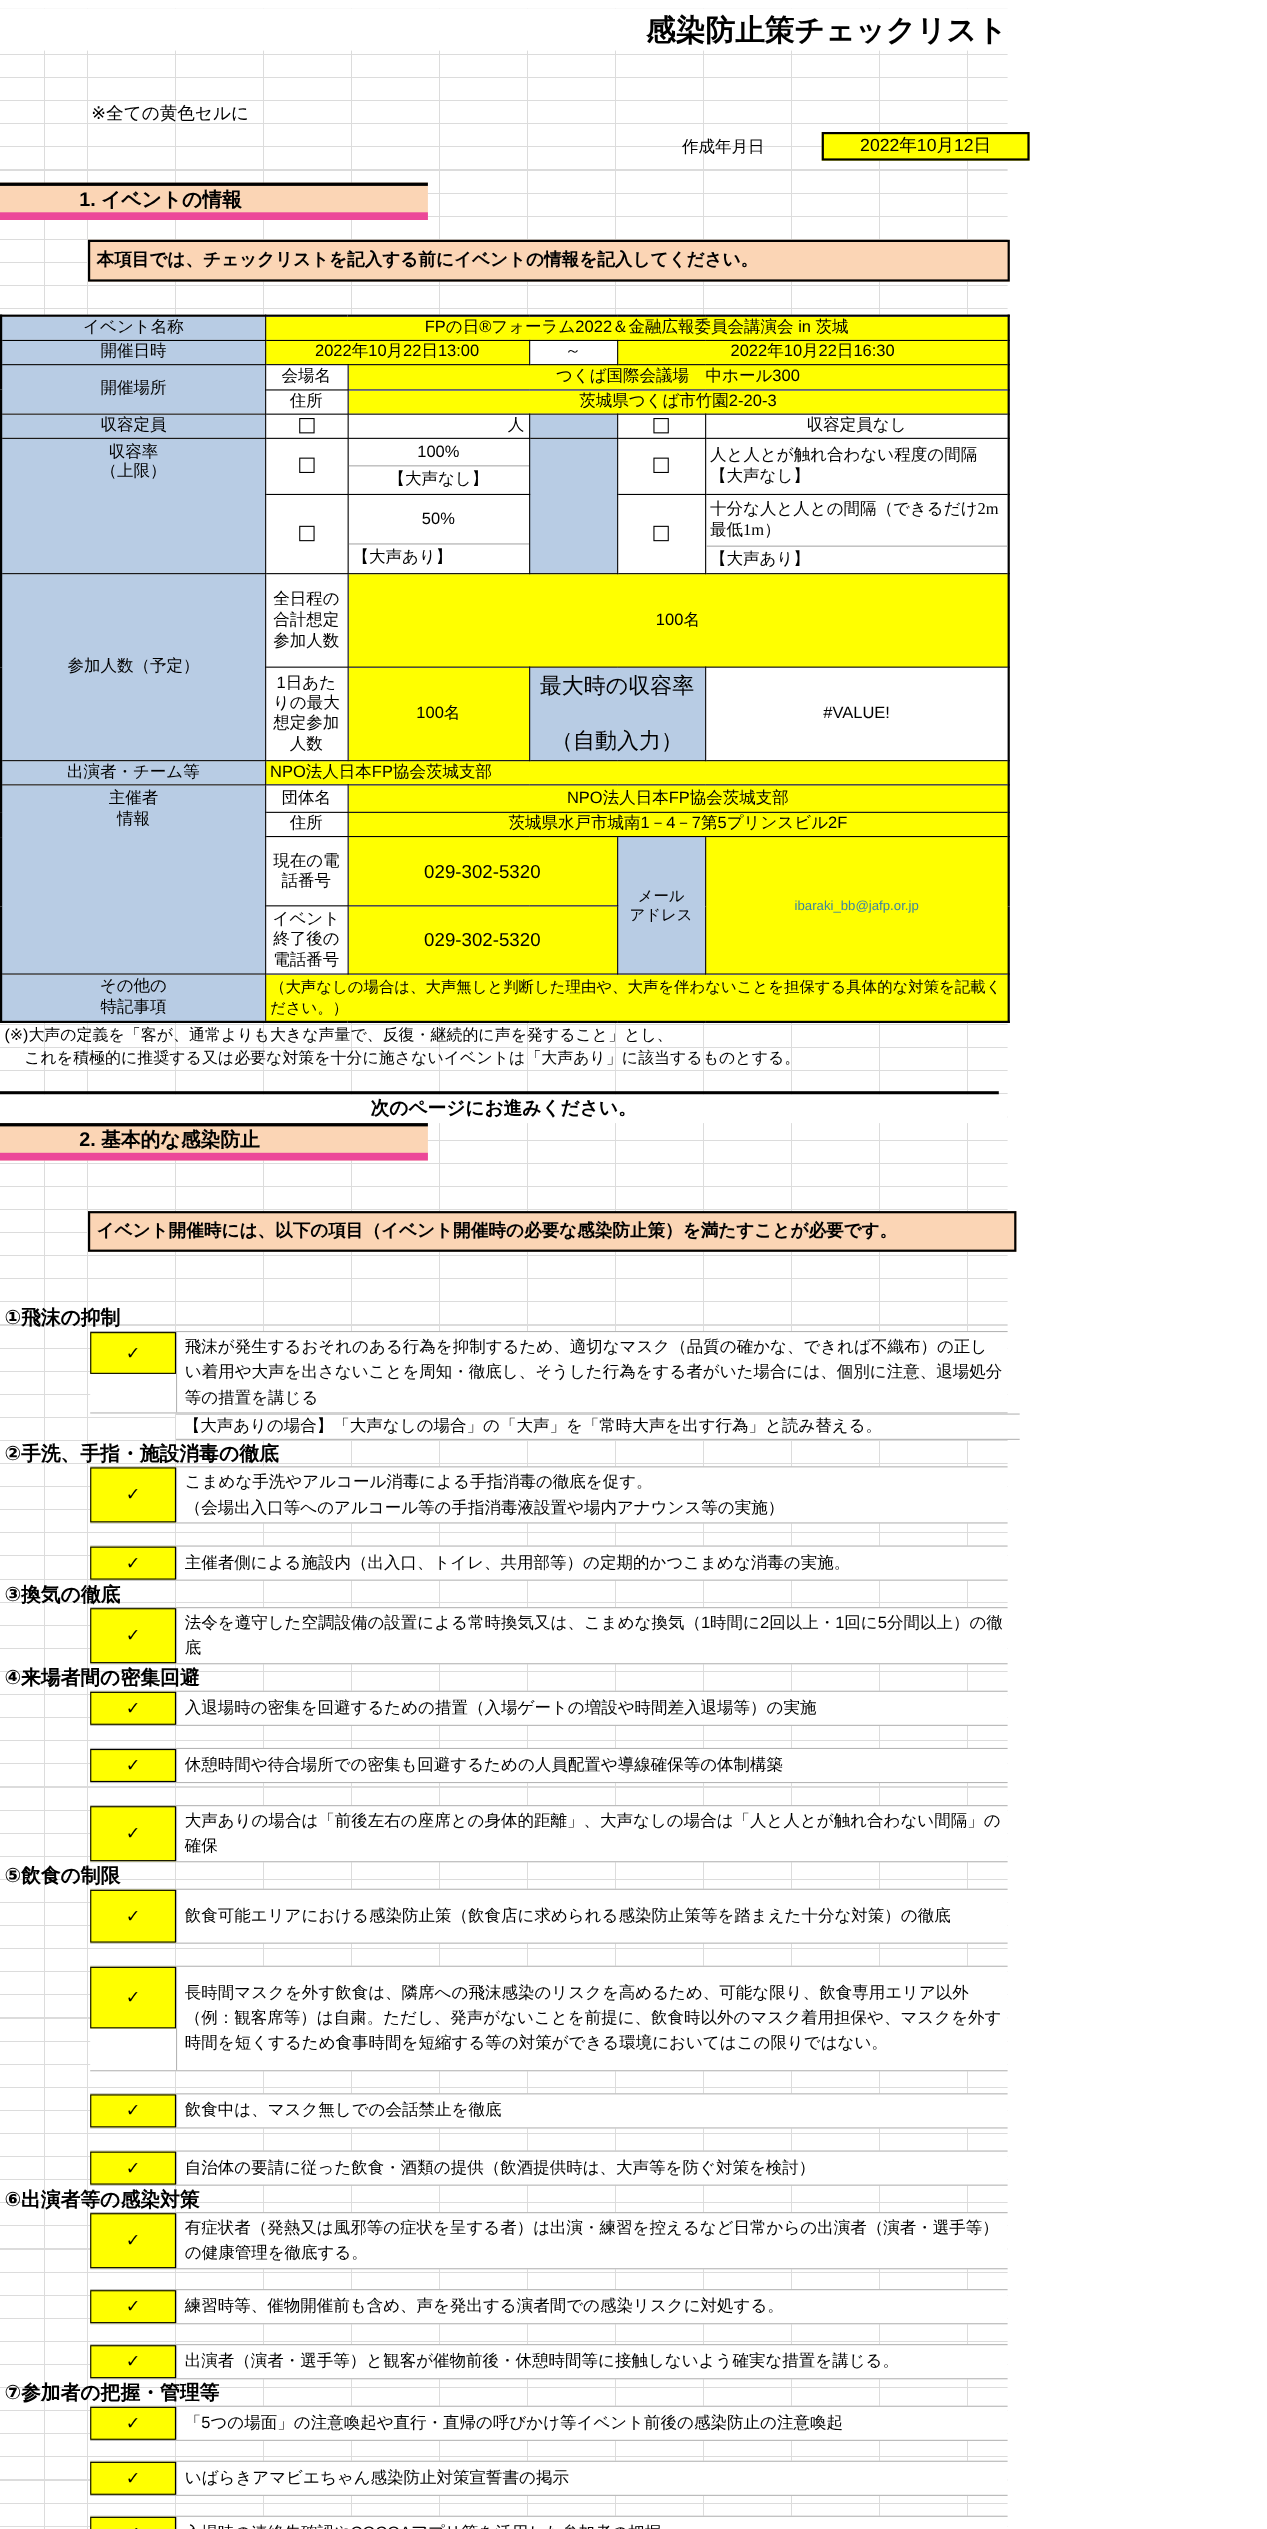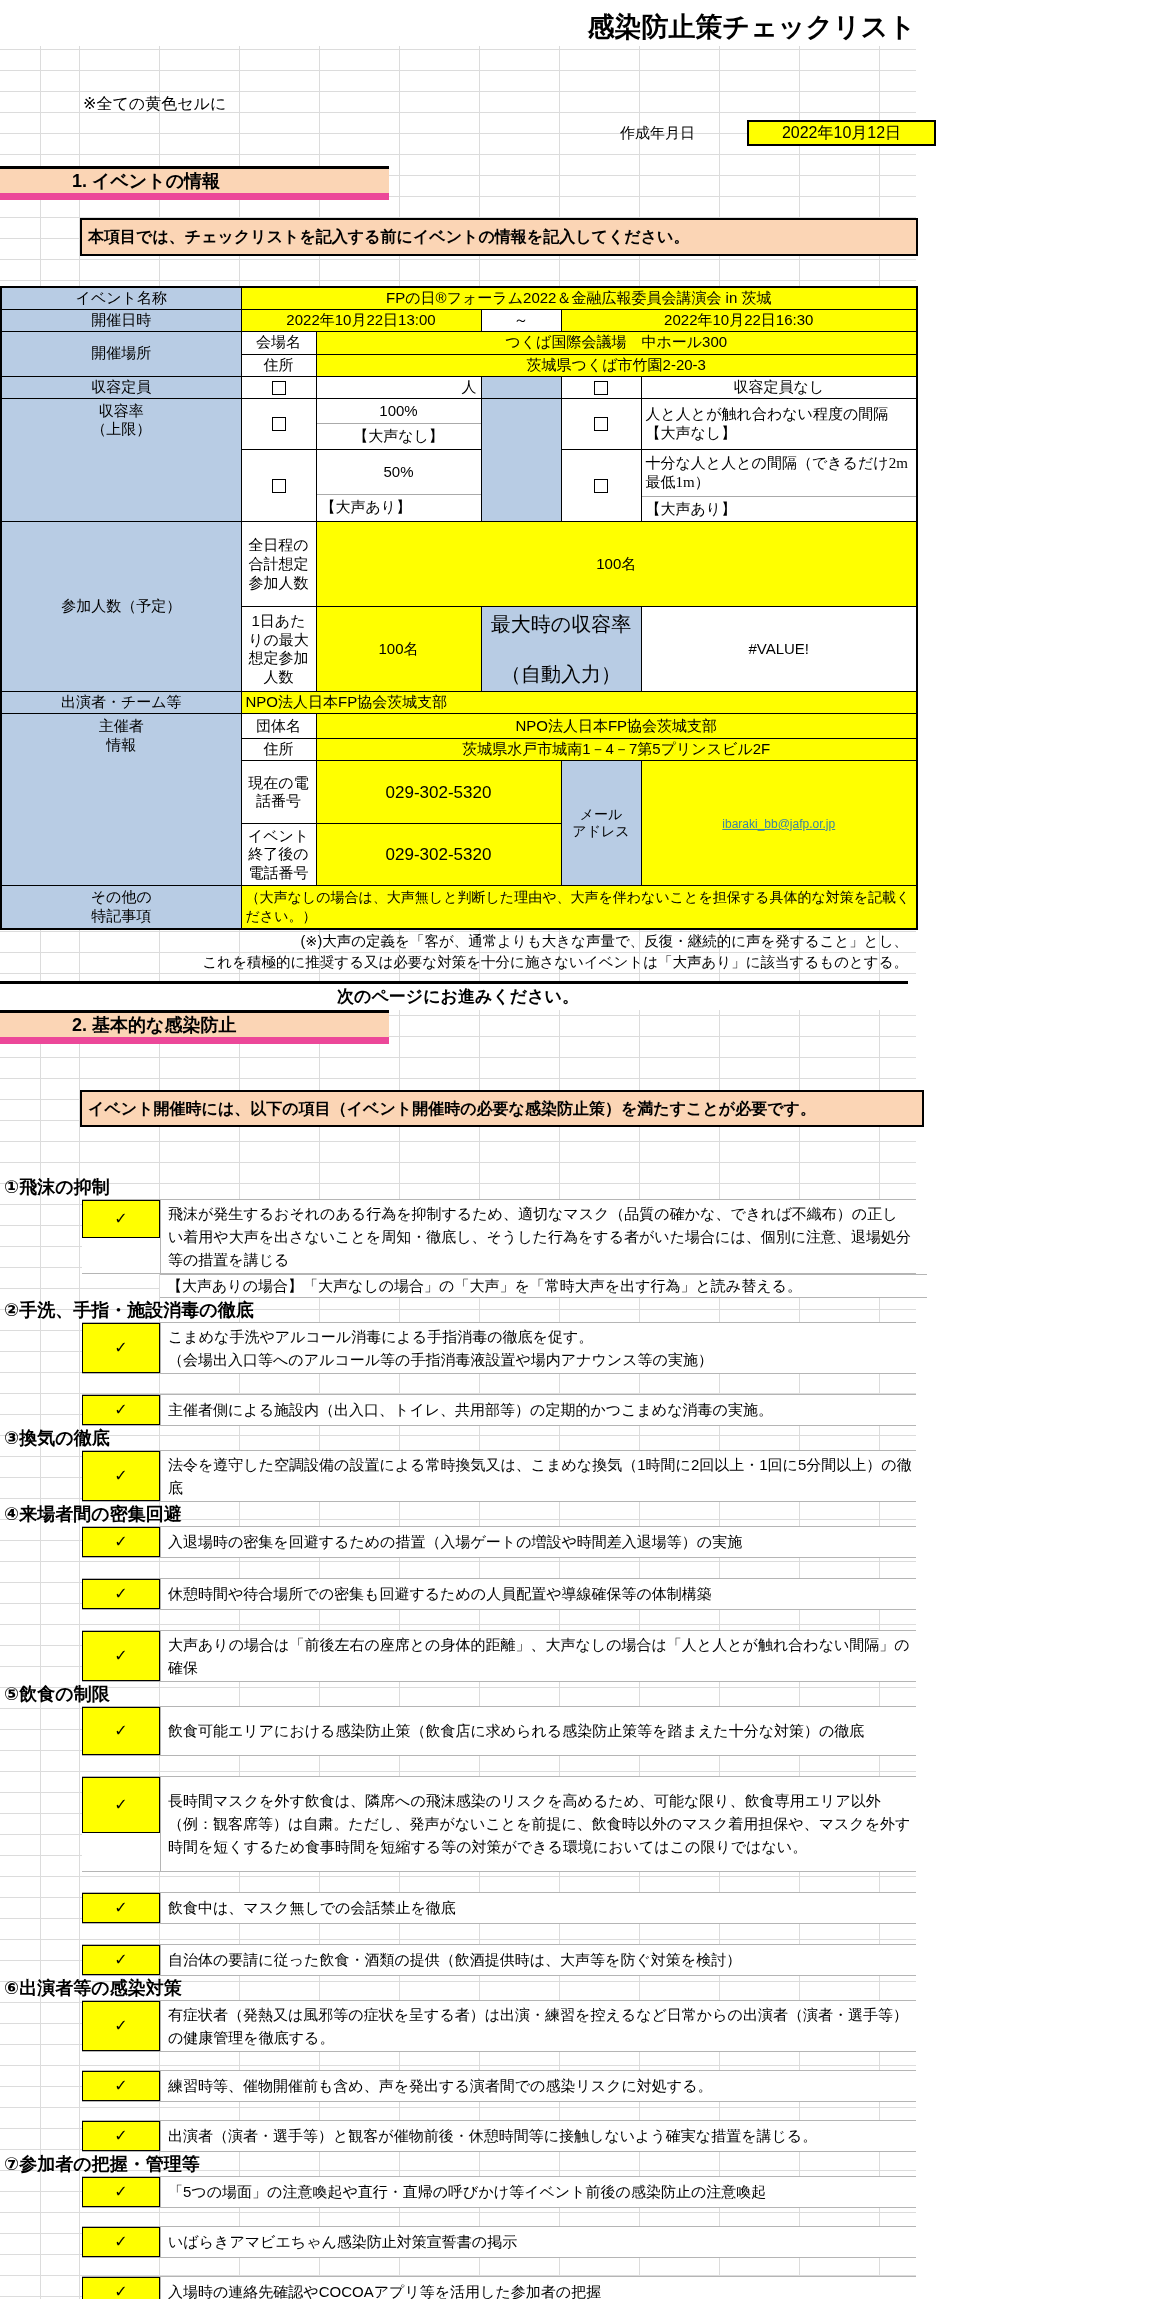--- a/index.html
+++ b/index.html
@@ -46,23 +46,23 @@
   td.sub{font-size:13px;text-align:center;padding:1px 2px;line-height:1.2;background:#fff;}
   td.yel{background:#ffff00;}
   td.sp{background:#B8CCE4;}
   td.cbx{text-align:center;background:#fff;}
   .sq{display:inline-block;width:12px;height:12px;border:1.6px solid #000;vertical-align:middle;}
   .cen{text-align:center;}
   .split{display:flex;flex-direction:column;height:100%;justify-content:space-between;}
   .split .b{border-top:1px solid #aaa;}
   .split .pad{padding:3px 0;}
   td.valerr{text-align:center;background:#fff;font-size:15px;}
-  a.mail{color:#3E85A0;text-decoration:underline;font-size:12px;cursor:pointer;}
-
-  .footnote{width:908px;border-bottom:3px solid #000;font-size:14.5px;padding-bottom:8px;text-align:right;}
+  a.mail{color:#3E85A0;font-size:12px;cursor:pointer;}
+
+  .footnote{width:908px;border-bottom:3px solid #000;font-size:14.5px;padding-bottom:19px;}
   .footnote .l1{height:22px;line-height:22px;padding-left:4px;}
   .footnote .l2{height:21px;line-height:21px;padding-left:22px;}
   .next-page{width:916px;height:26px;line-height:26px;text-align:center;
     font-size:17px;font-weight:bold;background:#fff;}
 
   
   .cl-heading{font-size:18px;font-weight:bold;height:24px;line-height:24px;padding-left:4px;}
   .item{display:flex;margin-left:82px;width:834px;align-items:stretch;
     border-top:1px solid #b5b5b5;border-bottom:1px solid #b5b5b5;background:#fff;}
   .cb{width:78px;background:#ffff00;border:1.6px solid #000;box-sizing:border-box;

